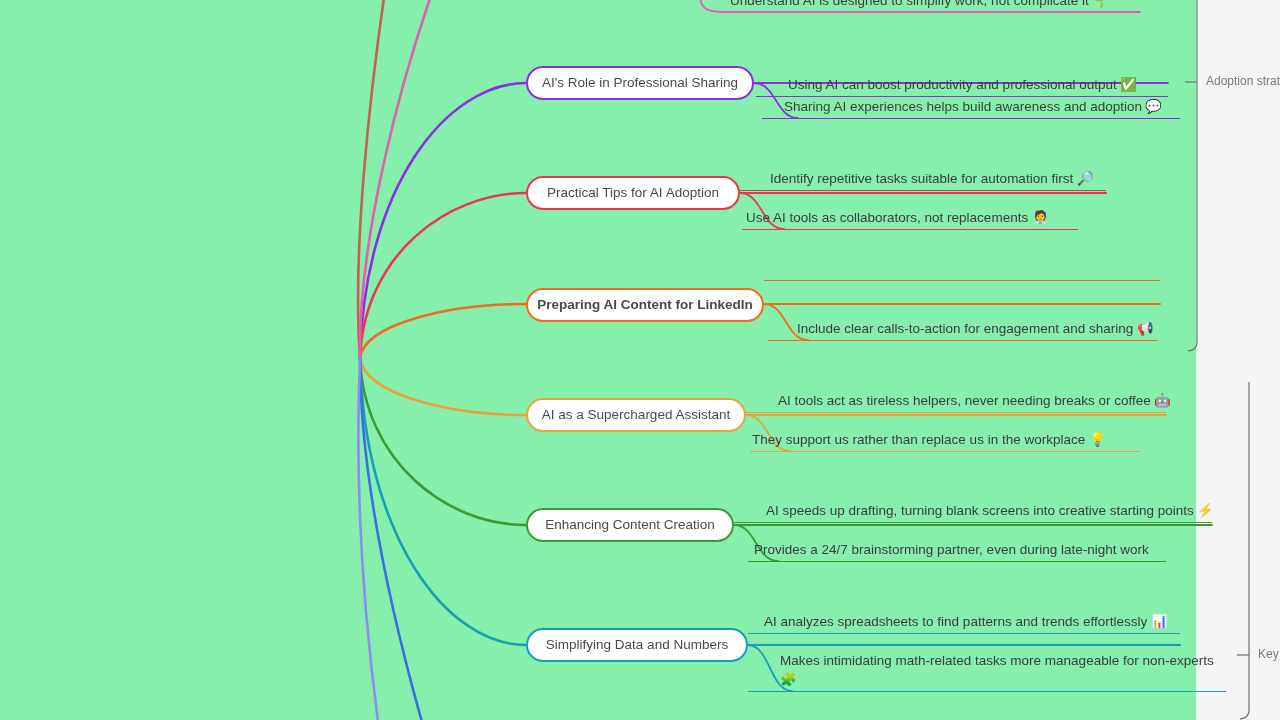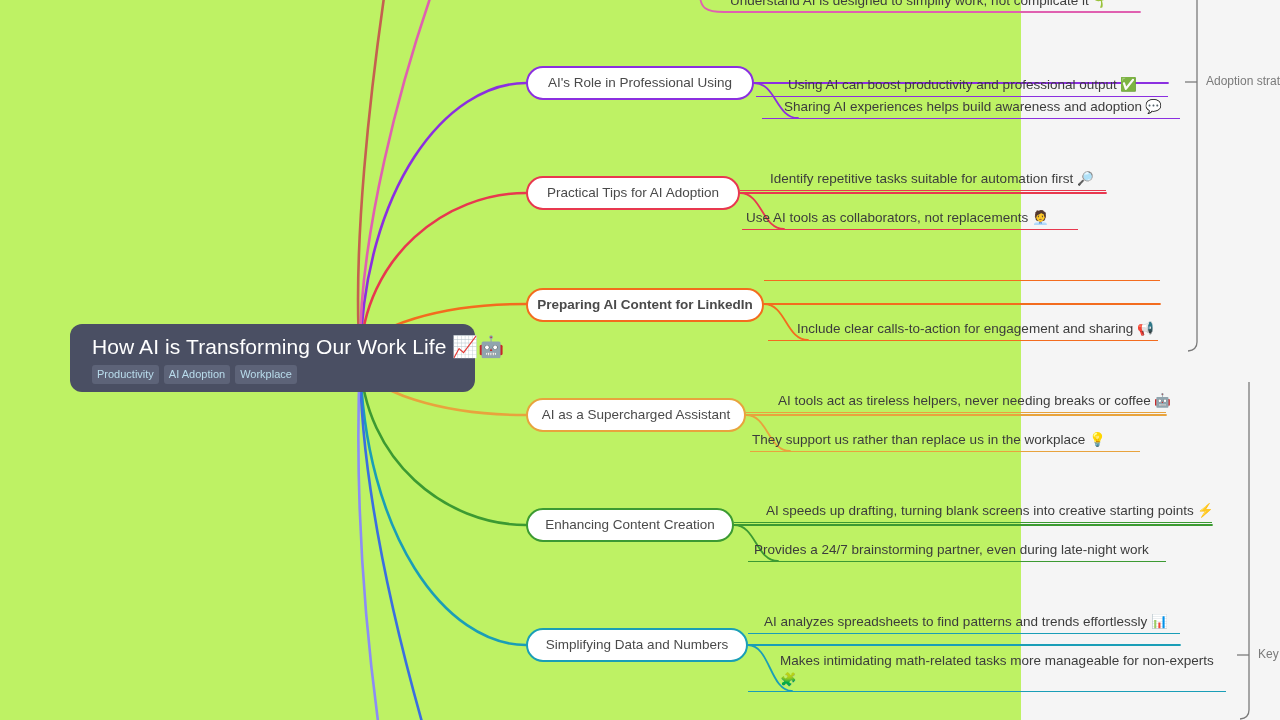--- a/index.html
+++ b/index.html
@@ -6,23 +6,23 @@
   * { box-sizing: border-box; }
   html, body {
     margin: 0; padding: 0;
     width: 1280px; height: 720px;
     overflow: hidden;
     background: #f5f5f5;
     font-family: "Liberation Sans", sans-serif;
   }
   #canvas {
     position: relative;
-    width: 1021px;
+    width: 1196px;
     height: 720px;
-    background: #bef264;
+    background: #86efac;
   }
   #edges {
     position: absolute;
     left: 0; top: 0;
     width: 1280px; height: 720px;
     pointer-events: none;
   }
 
   
   .root-node {
@@ -143,32 +143,24 @@
       <path d="M 360 358 C 352 250, 370 90, 388 -30" stroke="#c4604f" stroke-width="2.6" fill="none" stroke-linecap="round"></path>
       <path d="M 360 358 C 358 240, 400 80, 440 -30" stroke="#e060b0" stroke-width="2.6" fill="none" stroke-linecap="round"></path>
       <path d="M 360 358 C 360 480, 392 620, 430 750" stroke="#3a6fe0" stroke-width="2.6" fill="none" stroke-linecap="round"></path>
       <path d="M 360 358 C 354 500, 366 640, 382 750" stroke="#8c8cf5" stroke-width="2.6" fill="none" stroke-linecap="round"></path>
       <path d="M 724 12 C 706 12, 700 8, 700 -6" stroke="#e060b0" stroke-width="1.8" fill="none" stroke-linecap="round"></path>
       <path d="M 724 12 L 1140 12" stroke="#e060b0" stroke-width="1.8" fill="none" stroke-linecap="round"></path>
     </svg>
 
   <div class="clip-top-text" style="left:730px; top:-8px;">Understand AI is designed to simplify work, not complicate it  🌱</div>
 
-  <div class="root-node">
-    <div class="root-title">How AI is Transforming Our Work Life 📈🤖</div>
-    <div class="root-tags">
-      <span class="root-tag">Productivity</span>
-      <span class="root-tag">AI Adoption</span>
-      <span class="root-tag">Workplace</span>
-    </div>
-  </div>
 
   <div id="nodes">
       <div class="branch-node" style="left: 526px; top: 66px; width: 228px; border-color: rgb(139, 47, 224);">
-        <span class="branch-label">AI's Role in Professional Using</span>
+        <span class="branch-label">AI's Role in Professional Sharing</span>
       </div>
       <div class="leaf" style="left: 756px; top: 58px; width: 412px;">
         <span class="leaf-text" style="margin-left: 30px; margin-top: 17px;">Using AI can boost productivity and professional output ✅</span>
         <div class="leaf-rule" style="border-bottom-color: rgb(139, 47, 224);"></div>
       </div>
       <div class="leaf" style="left: 762px; top: 97px; width: 418px;">
         <span class="leaf-text" style="margin-left: 20px;">Sharing AI experiences helps build awareness and adoption 💬</span>
         <div class="leaf-rule" style="border-bottom-color: rgb(139, 47, 224);"></div>
       </div>
       <div class="branch-node" style="left: 526px; top: 176px; width: 214px; border-color: rgb(232, 56, 79);">

